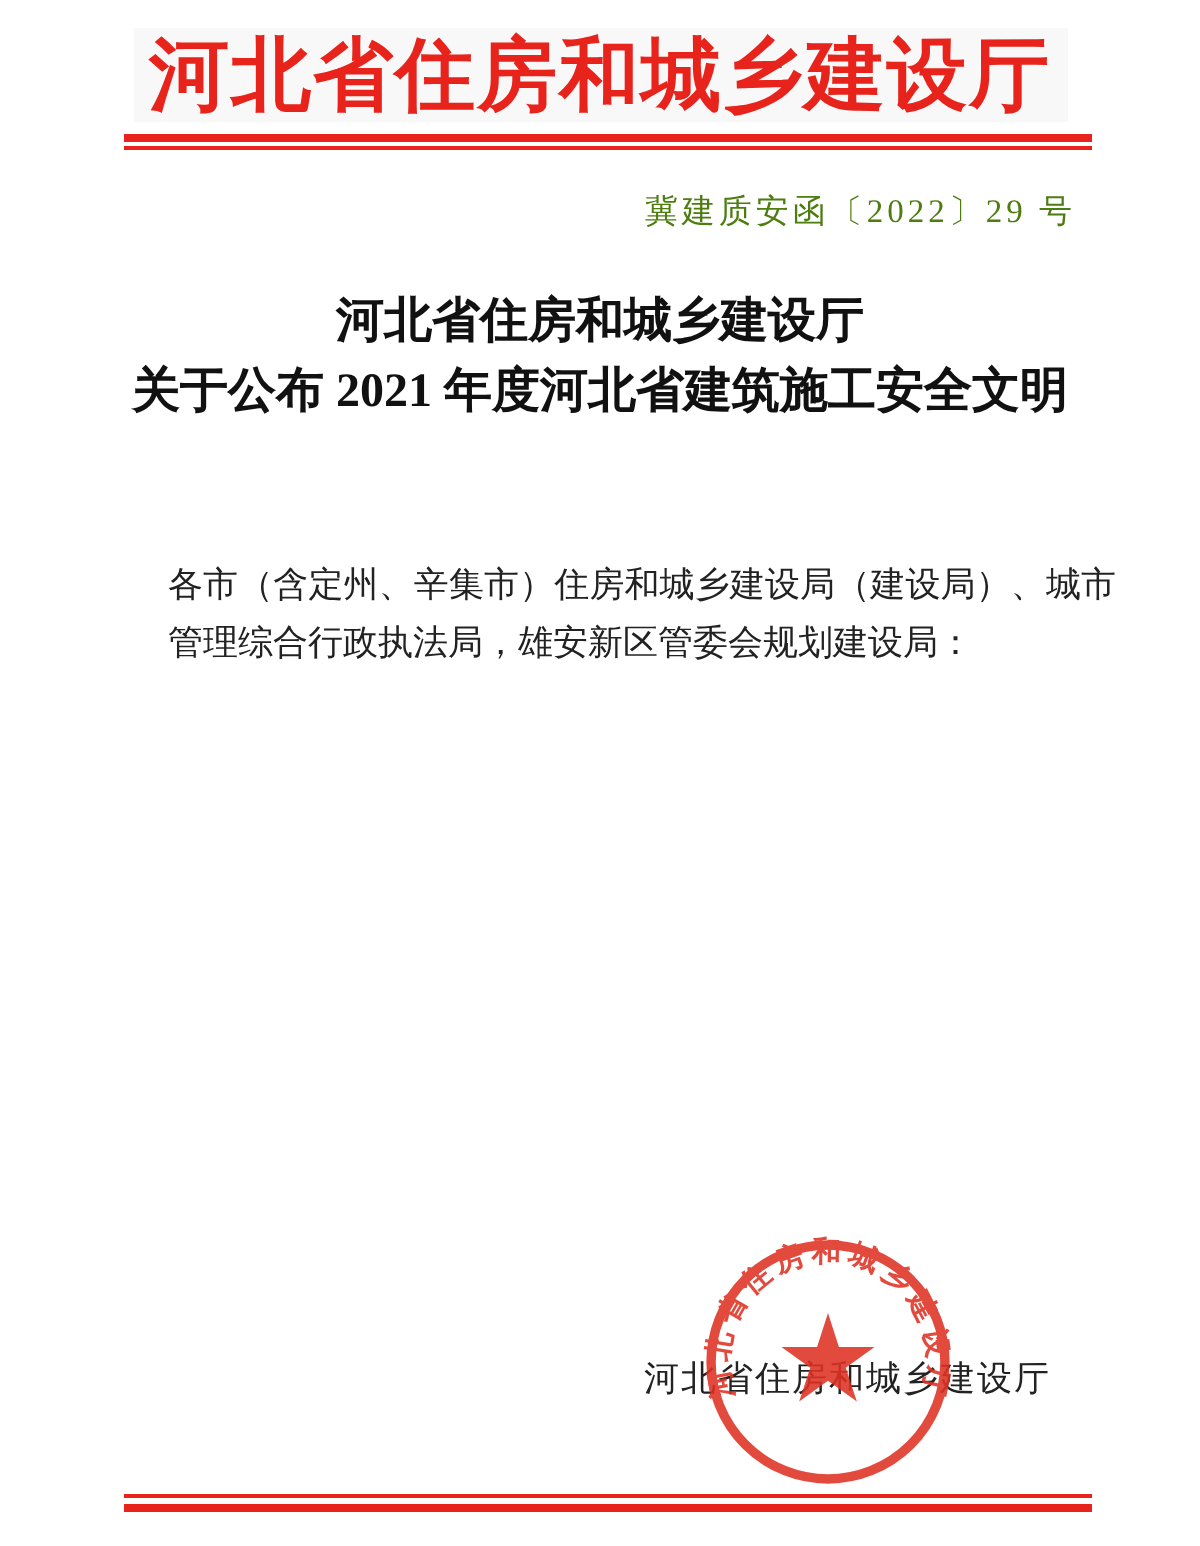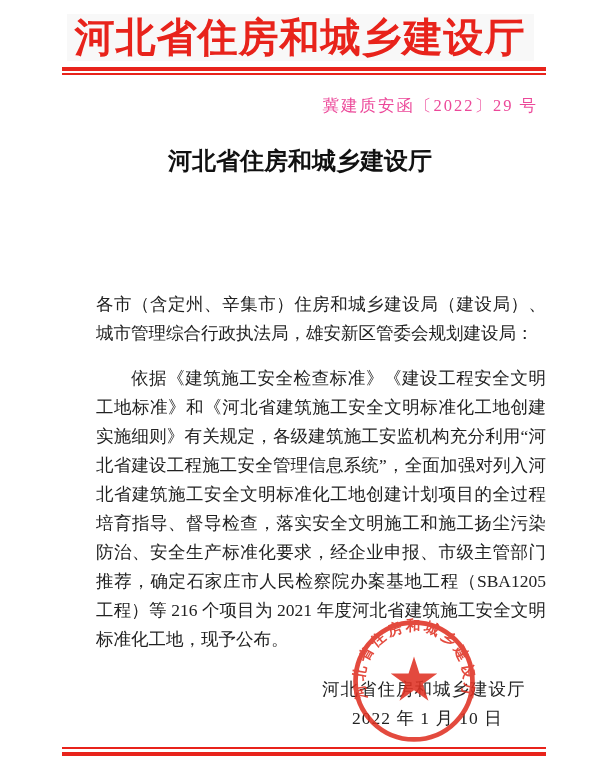--- a/index.html
+++ b/index.html
@@ -25,35 +25,35 @@
     color:var(--accent-red);
   }
   .letterhead .lh-bg{background:#f8f8f8;padding:1px 8px;}
   .rule{position:absolute;left:48px;width:484px;background:var(--accent-red);}
   .rule-top-thick{top:67px;height:4px;}
   .rule-top-thin{top:73px;height:1.5px;}
   .rule-bottom-thin{top:747px;height:1.5px;}
   .rule-bottom-thick{top:751.5px;height:4.5px;}
   .doc-number{
     position:absolute;top:95px;right:48px;
-    font-size:16.5px;letter-spacing:2px;color:#ec4899;
+    font-size:16.5px;letter-spacing:2px;color:#4d7c0f;
   }
   .doc-title{
     position:absolute;top:144px;left:0;right:0;
     text-align:center;
     font-size:24px;font-weight:bold;
     line-height:35px;color:#111;
   }
   .body-text{
     position:absolute;top:274px;left:66px;width:482px;
     font-size:17.5px;line-height:29px;
     text-align:justify;text-justify:inter-ideograph;
     color:#222;
   }
-  .body-text p{margin:16px;}
+  .body-text p{margin:4px;}
   .body-text .indent{text-indent:2em;}
   .attachment{margin-top:10px;text-indent:2em;}
   .signature{
     position:absolute;top:677px;left:308px;
     font-size:17.5px;letter-spacing:1px;color:#222;
   }
   .sign-date{
     position:absolute;top:706px;left:338px;
     font-size:17.5px;letter-spacing:1px;color:#222;
   }
@@ -74,29 +74,28 @@
     <span class="lh-bg">河北省住房和城乡建设厅</span>
   </div>
 
   <div class="rule rule-top-thick"></div>
   <div class="rule rule-top-thin"></div>
 
   <div class="doc-number">冀建质安函〔2022〕29 号</div>
 
   <div class="doc-title">
     <div>河北省住房和城乡建设厅</div>
+    <div>关于公布 2021 年度河北省建筑施工安全文明</div>
   </div>
 
   <div class="body-text">
     <p>各市（含定州、辛集市）住房和城乡建设局（建设局）、城市管理综合行政执法局，雄安新区管委会规划建设局：</p>
-    <p class="indent">依据《建筑施工安全检查标准》《建设工程安全文明工地标准》和《河北省建筑施工安全文明标准化工地创建实施细则》有关规定，各级建筑施工安监机构充分利用“河北省建设工程施工安全管理信息系统”，全面加强对列入河北省建筑施工安全文明标准化工地创建计划项目的全过程培育指导、督导检查，落实安全文明施工和施工扬尘污染防治、安全生产标准化要求，经企业申报、市级主管部门推荐，确定石家庄市人民检察院办案基地工程（SBA1205 工程）等 216 个项目为 2021 年度河北省建筑施工安全文明标准化工地，现予公布。</p>
   </div>
 
   <div class="signature">河北省住房和城乡建设厅</div>
-  <div class="sign-date">2022 年 1 月 10 日</div>
 
   <div class="seal">
     <svg viewBox="0 0 140 140" xmlns="http://www.w3.org/2000/svg">
       <circle cx="70" cy="70" r="62" fill="none" stroke="var(--seal-red)" stroke-width="5"></circle>
       <path id="sealArc" d="M 22,92 A 53,53 0 1 1 118,92" fill="none"></path>
       <text font-size="15.5" font-weight="bold" fill="var(--seal-red)" letter-spacing="3.2" font-family="'Liberation Serif','DejaVu Serif',serif">
         <textPath href="#sealArc" startOffset="4">河北省住房和城乡建设厅</textPath>
       </text>
       <polygon points="70,44 75.8,62 94.7,62 79.4,73.1 85.3,91 70,79.9 54.7,91 60.6,73.1 45.3,62 64.2,62" fill="var(--seal-red)"></polygon>
     </svg>

